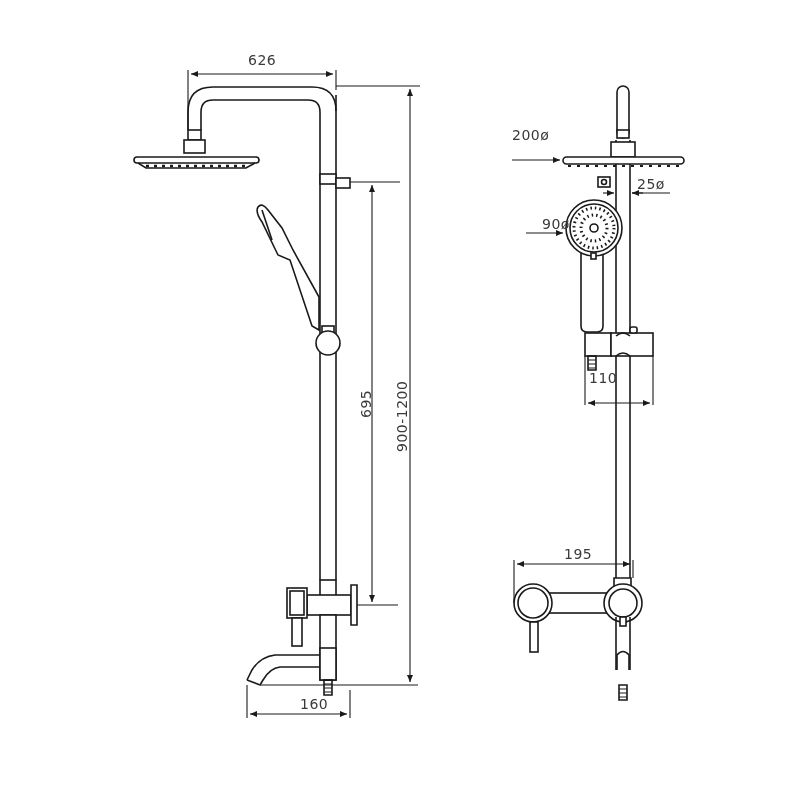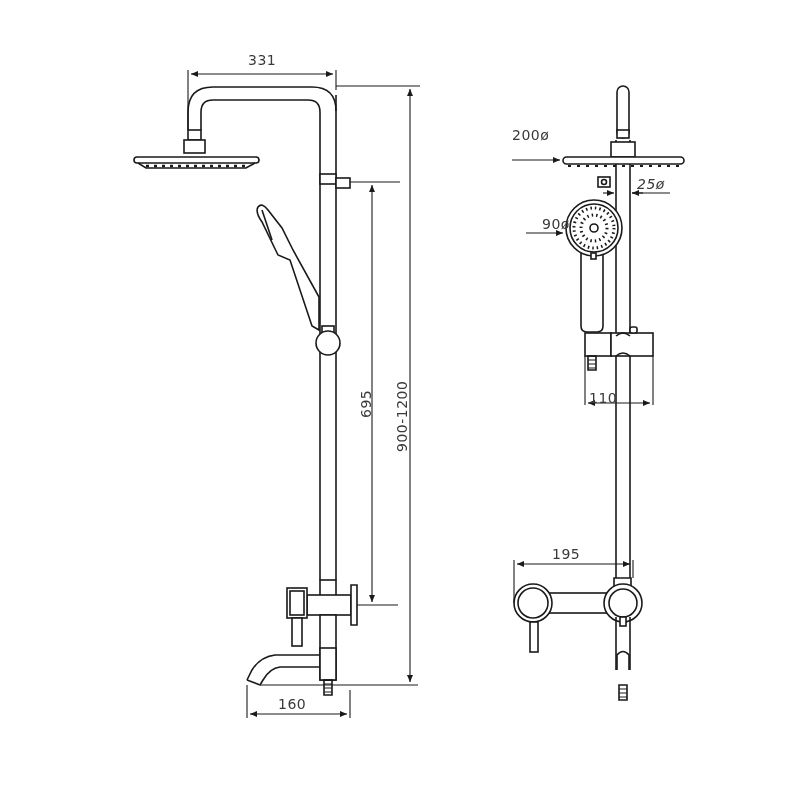--- a/index.html
+++ b/index.html
@@ -141,23 +141,23 @@
       <path class="dim" d="M585,356 L585,405"></path>
       <path class="dim" d="M653,356 L653,405"></path>
       <path class="dim" d="M588,403 L650,403" marker-start="url(#arrS)" marker-end="url(#arr)"></path>
       <path class="dim" d="M514,560 L514,603"></path>
       <path class="dim" d="M633,560 L633,578"></path>
       <path class="dim" d="M517,564 L630,564" marker-start="url(#arrS)" marker-end="url(#arr)"></path>
     </g>
   </g>
 </svg>
 
-<span class="lbl" style="left:248px; top:52px;">331</span>
+<span class="lbl" style="left:248px; top:52px;">626</span>
 <span class="lbl vert" style="left:358px; top:418px;">695</span>
 <span class="lbl vert" style="left:394px; top:452px;">900-1200</span>
-<span class="lbl" style="left:278px; top:696px;text-align:center;">160</span>
+<span class="lbl" style="left:300px; top:696px;text-align:center;">160</span>
 
 <span class="lbl" style="left:512px; top:127px;">200ø</span>
-<span class="lbl" style="left:637px; top:176px;font-style:italic;">25ø</span>
+<span class="lbl" style="left:637px; top:176px;">25ø</span>
 <span class="lbl" style="left:542px; top:216px;">90ø</span>
-<span class="lbl" style="left:589px; top:390px;">110</span>
-<span class="lbl" style="left:552px; top:546px;">195</span>
+<span class="lbl" style="left:589px; top:370px;">110</span>
+<span class="lbl" style="left:564px; top:546px;">195</span>
 </div>
 
 </body></html>

